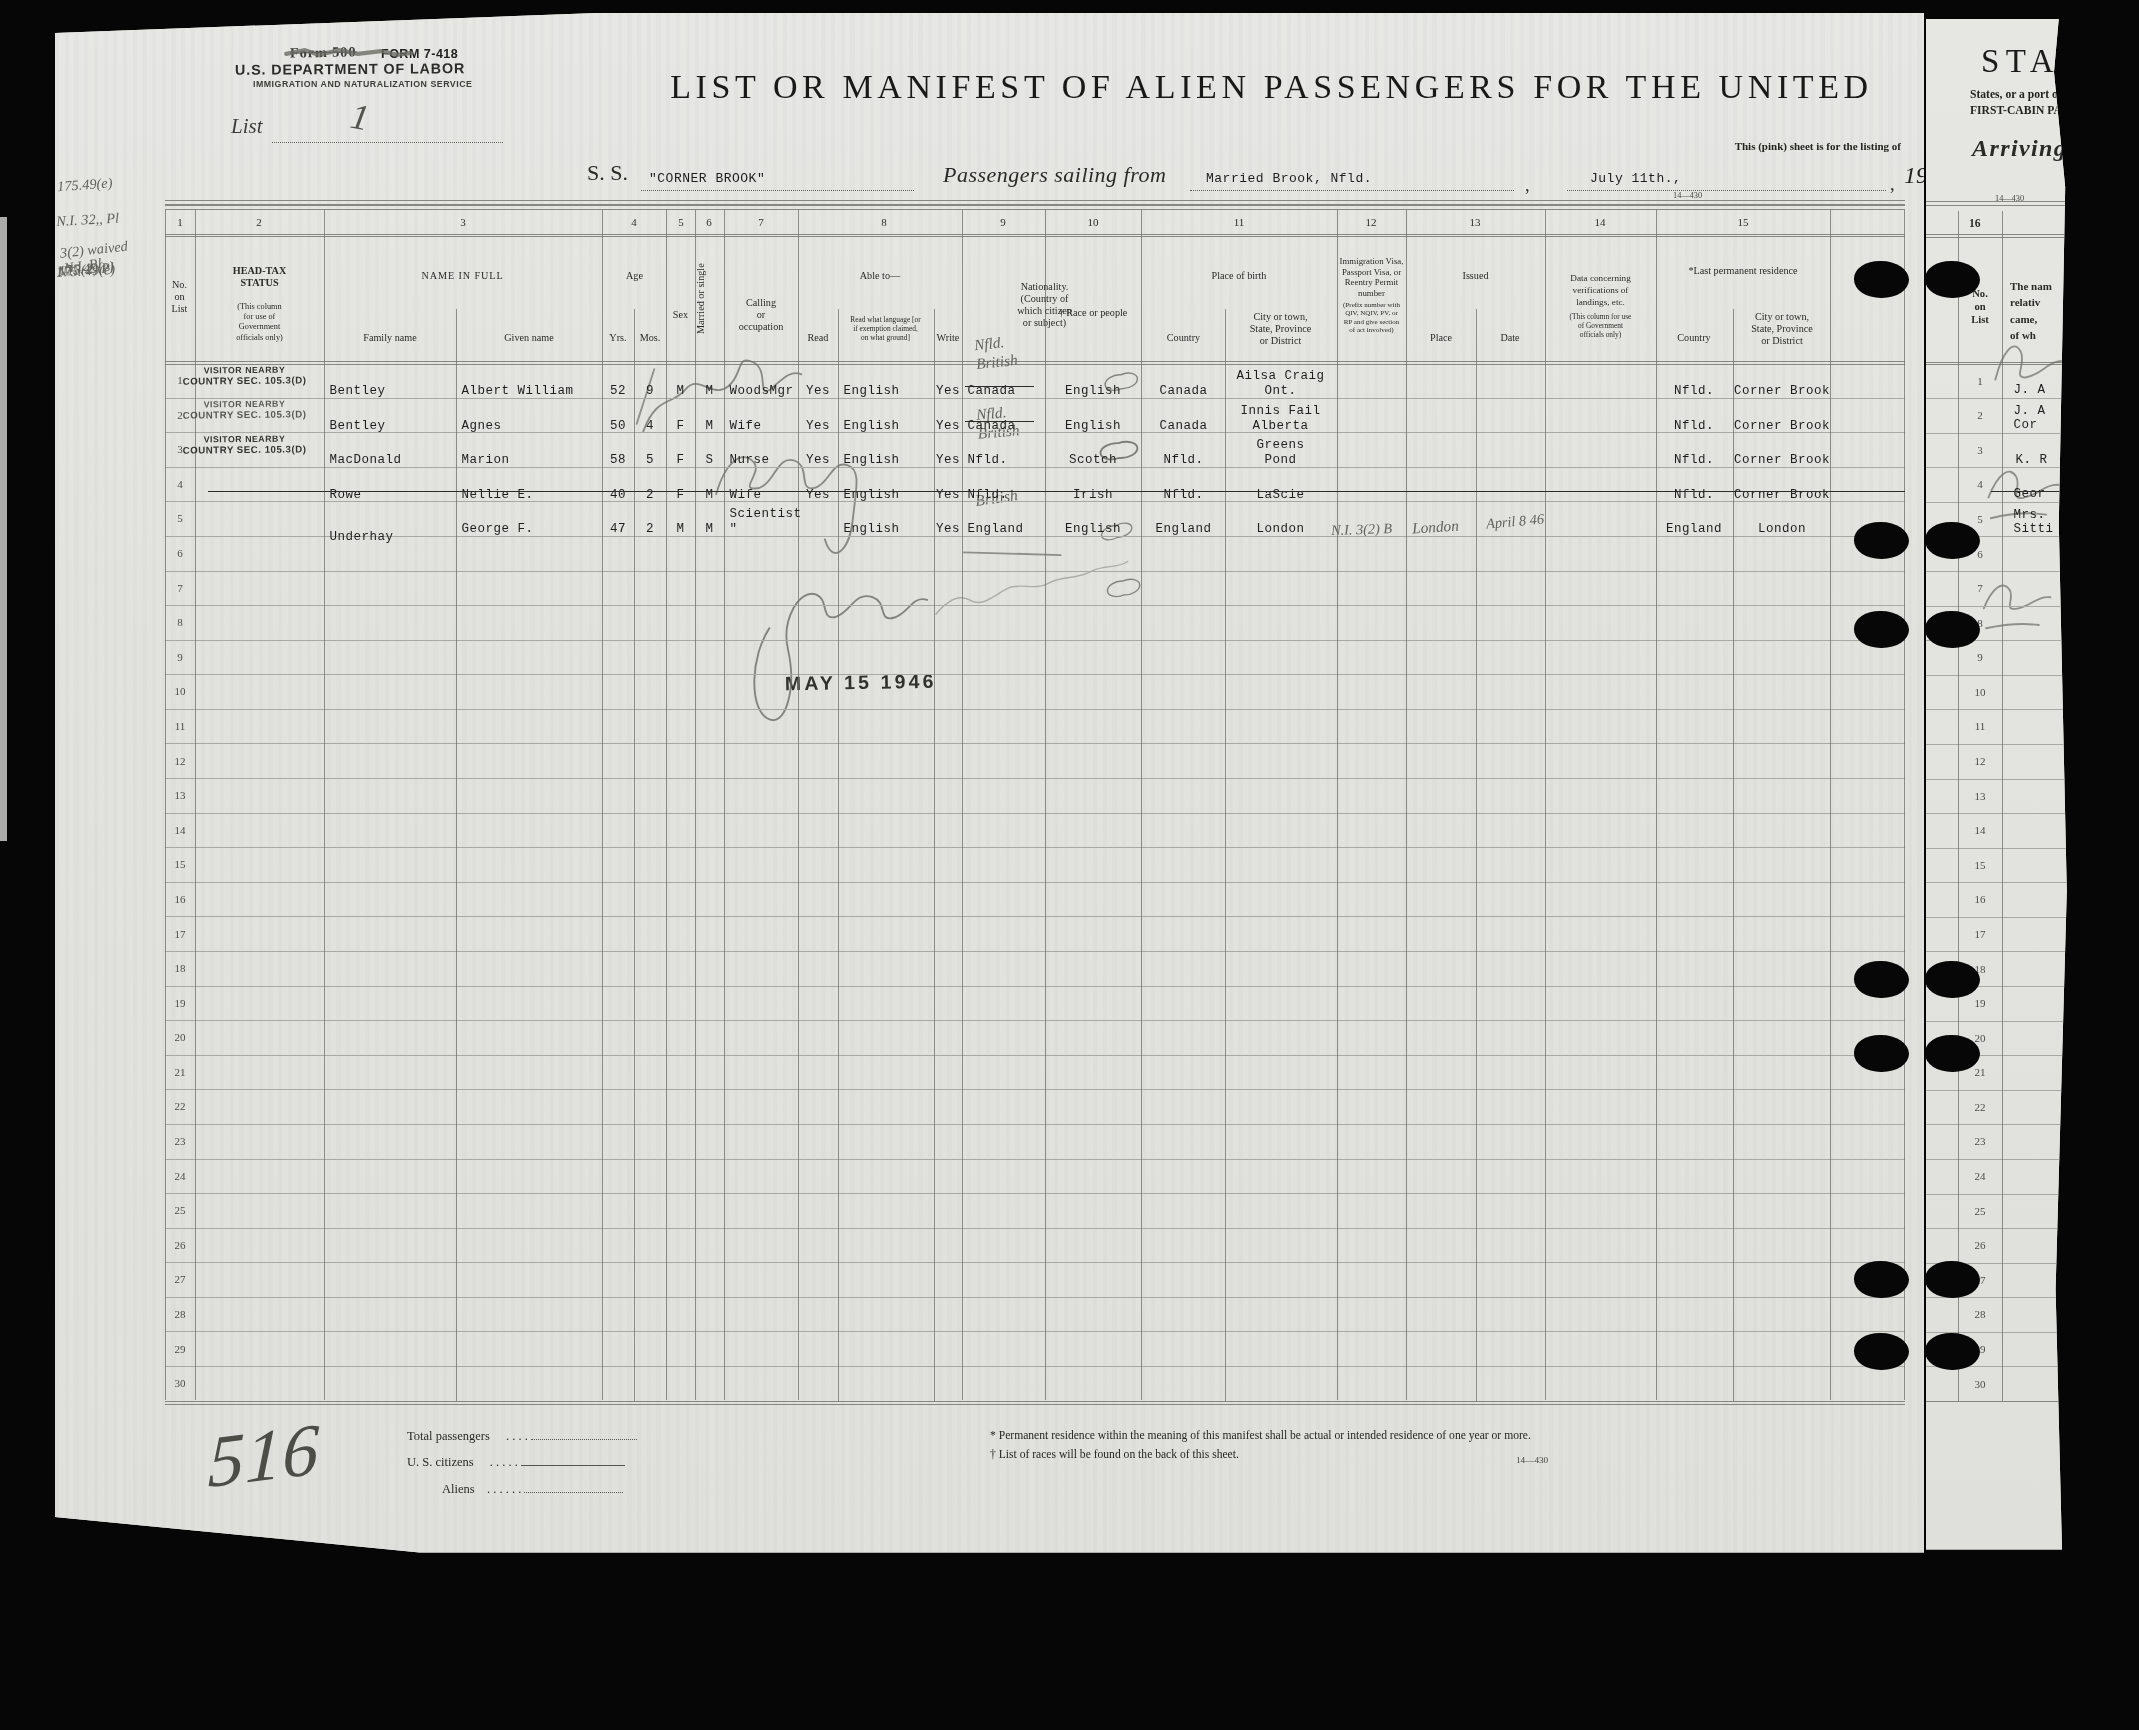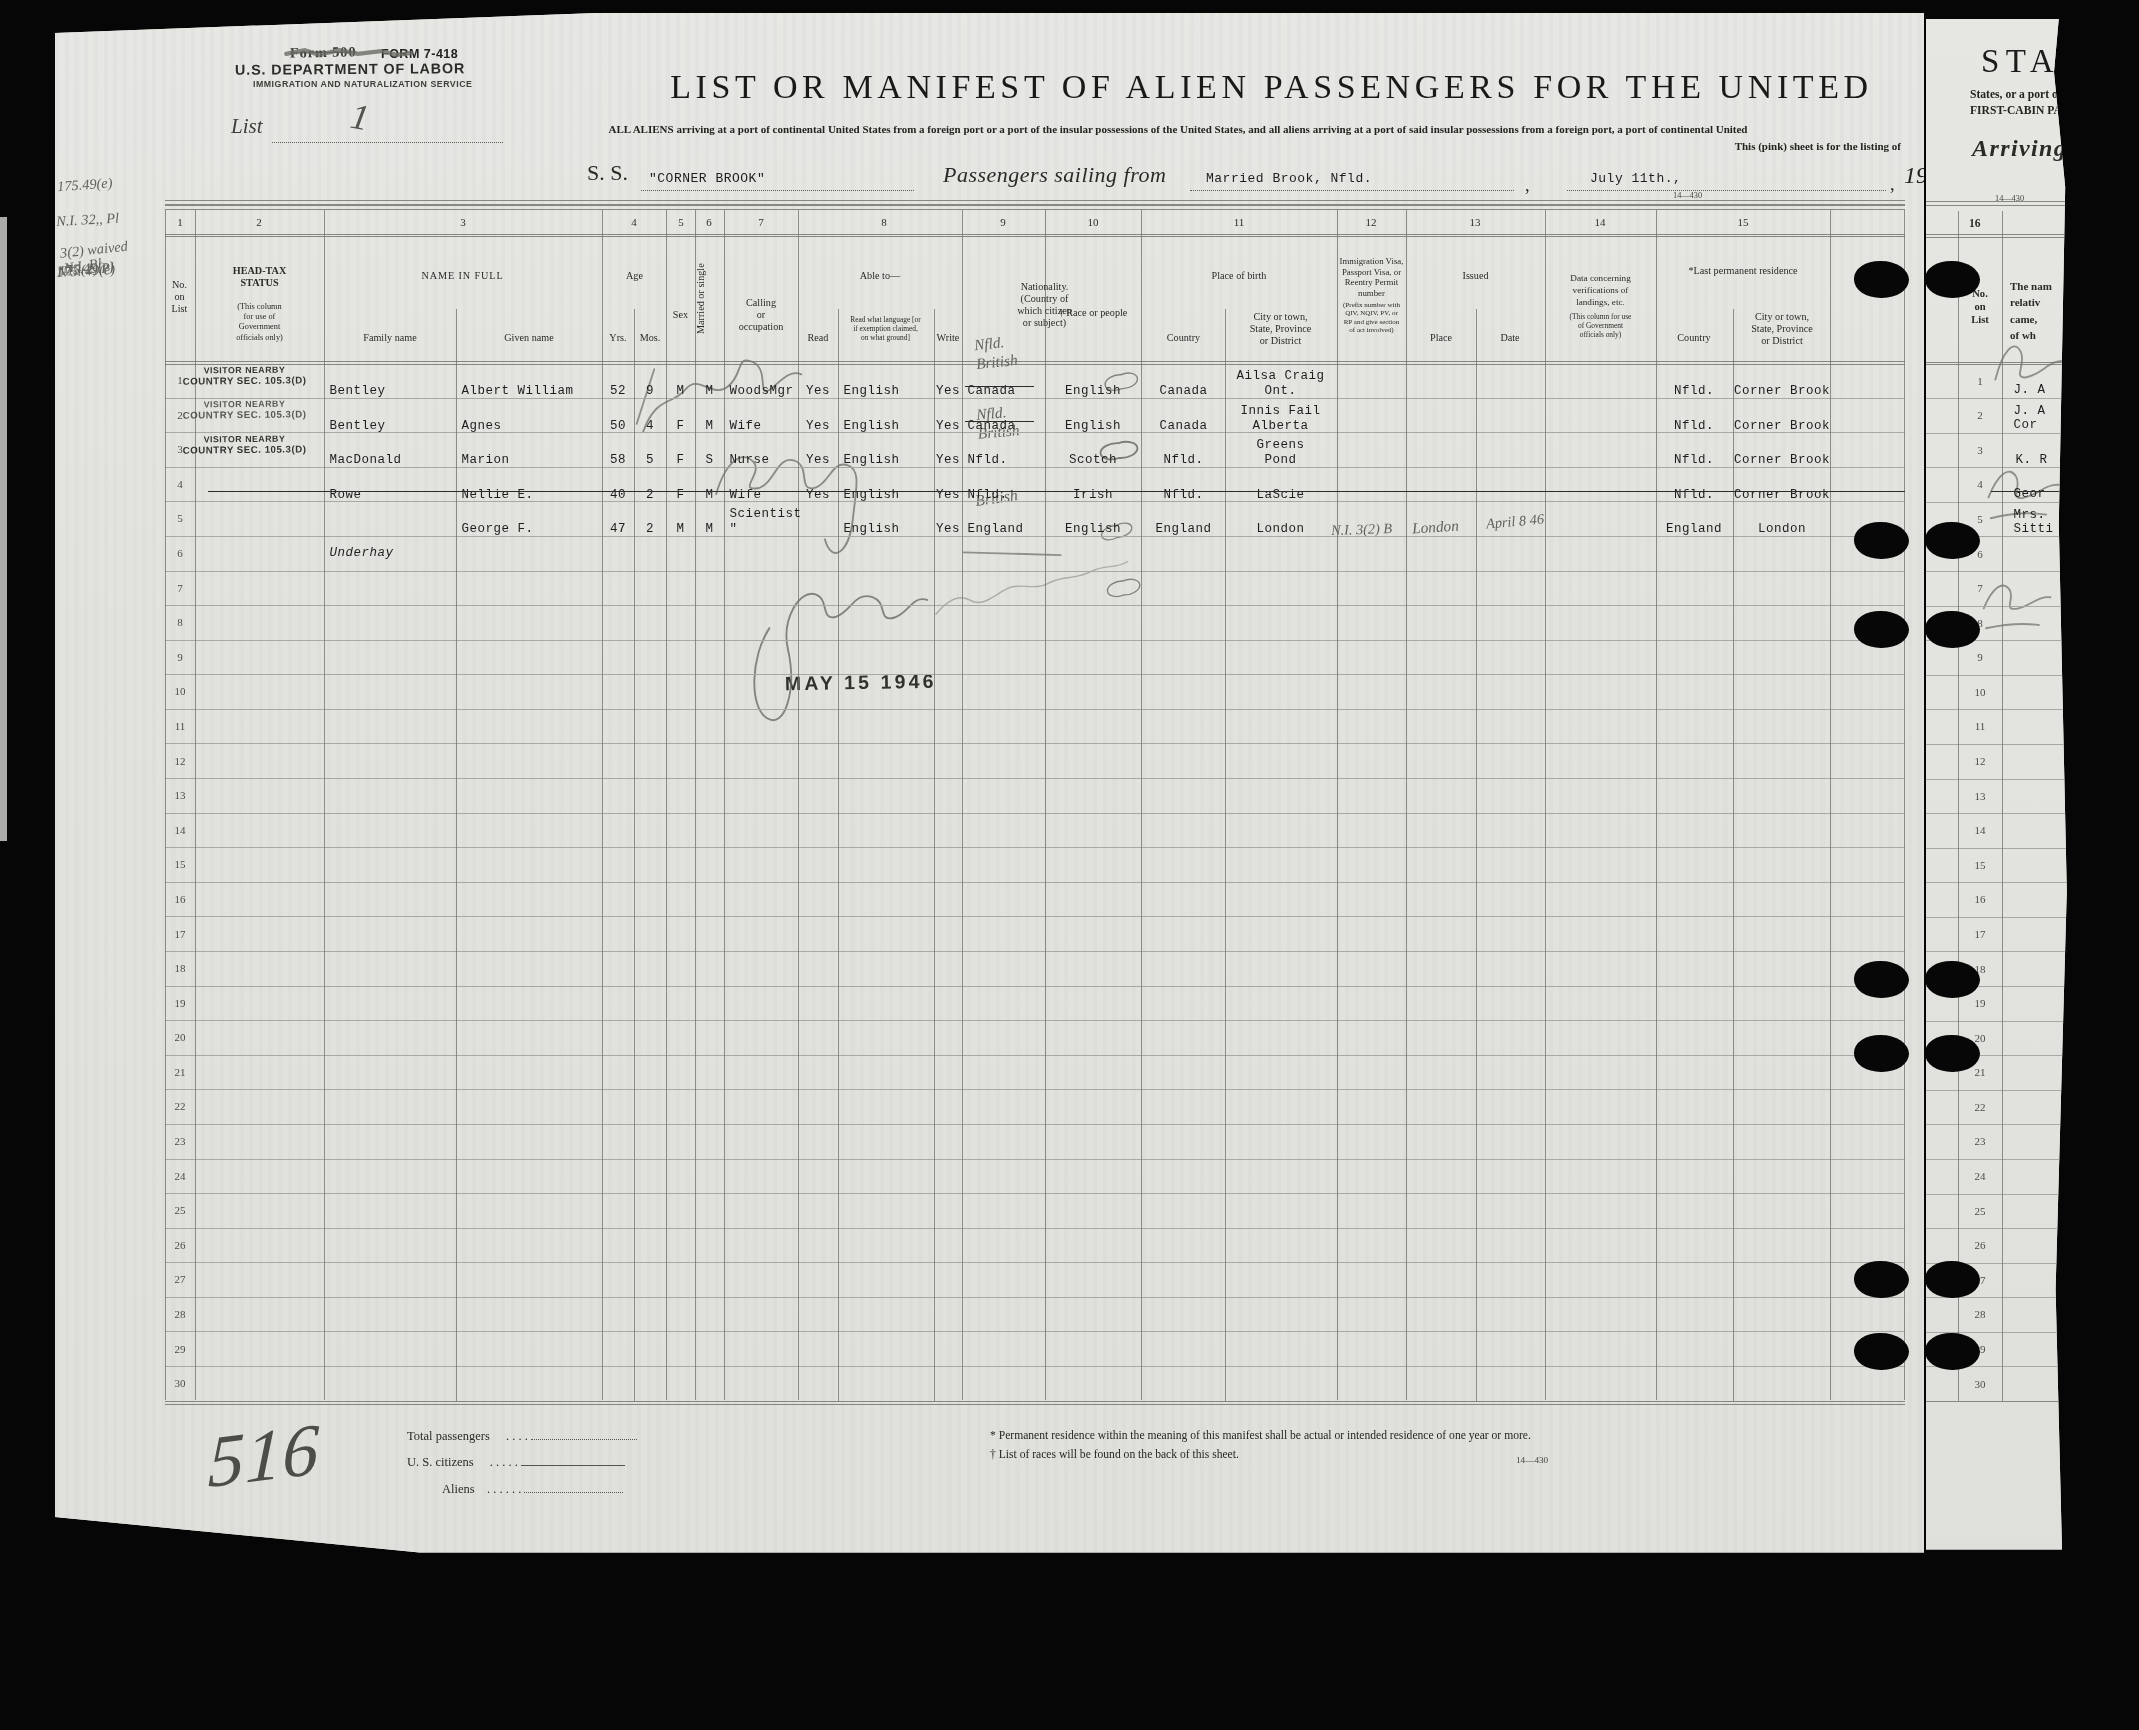--- a/index.html
+++ b/index.html
@@ -47,21 +47,20 @@
 
     <div class="abs serif" style="left:235px;top:31px;font-size:14.3px;font-weight:bold;color:#3a3a36;text-decoration:line-through;transform:rotate(-1deg);letter-spacing:0.9px;">Form 500</div>
     <div class="abs sans" style="left:326px;top:34px;font-size:12.5px;font-weight:bold;color:#222;letter-spacing:0.5px;">FORM 7-418</div>
     <div class="abs sans" style="left:180px;top:48px;font-size:14.3px;font-weight:bold;color:#2c2c29;letter-spacing:0.9px;transform:rotate(-.4deg);">U.S. DEPARTMENT OF LABOR</div>
     <div class="abs sans" style="left:198px;top:66px;font-size:8.8px;font-weight:bold;color:#3d3d39;letter-spacing:0.5px;">IMMIGRATION AND NATURALIZATION SERVICE</div>
     <div class="abs serif" style="left:176px;top:101px;font-size:21px;font-style:italic;color:#3c3c38;">List</div>
     <div class="abs" style="left:217px;top:129px;width:231px;border-bottom:1.4px dotted #5c5c57;"></div>
     <div class="abs hand" style="left:296px;top:83px;font-size:36px;color:#55554f;transform:rotate(10deg);">1</div>
 
     <div class="abs serif" style="left:546px;top:55px;width:1341px;text-align:center;font-size:34px;color:#191917;letter-spacing:4.6px;transform:scaleY(.97);">LIST OR MANIFEST OF ALIEN PASSENGERS FOR THE UNITED</div>
-    <div class="abs serif" style="left:398px;top:110px;width:1450px;text-align:center;font-size:11px;font-weight:bold;color:#23231f;">ALL ALIENS arriving at a port of continental United States from a foreign port or a port of the insular possessions of the United States, and all aliens arriving at a port of said insular possessions from a foreign port, a port of continental United</div>
     <div class="abs serif" style="left:1295px;top:127px;width:551px;text-align:right;font-size:11px;font-weight:bold;color:#23231f;">This (pink) sheet is for the listing of</div>
 
     <div class="abs serif" style="left:532px;top:147px;font-size:22px;color:#2a2a27;">S. S.</div>
     <div class="abs" style="left:586px;top:177px;width:273px;border-bottom:1.4px dotted #5c5c57;"></div>
     <div class="abs typed" style="left:594px;top:158px;font-size:13px;">"CORNER BROOK"</div>
     <div class="abs serif" style="left:888px;top:149px;font-size:22px;font-style:italic;color:#2a2a27;letter-spacing:0.5px;">Passengers sailing from</div>
     <div class="abs" style="left:1135px;top:177px;width:324px;border-bottom:1.4px dotted #5c5c57;"></div>
     <div class="abs typed" style="left:1151px;top:158px;font-size:13px;">Married Brook, Nfld.</div>
     <div class="abs serif" style="left:1470px;top:162px;font-size:18.5px;color:#2a2a27;">,</div>
     <div class="abs" style="left:1512px;top:177px;width:319px;border-bottom:1.4px dotted #5c5c57;"></div>
@@ -359,21 +358,21 @@
       <div class="cell typed pre center" style="left: 743px; top: 454px; width: 40px; height: 35px; padding-bottom: 4.6px;">Yes</div>
       <div class="cell typed pre left" style="left: 783px; top: 454px; width: 95px; height: 35px; padding-bottom: 4.6px;">English</div>
       <div class="cell typed pre center" style="left: 879px; top: 454px; width: 28px; height: 35px; padding-bottom: 4.6px;">Yes</div>
       <div class="cell typed pre left" style="left: 907px; top: 454px; width: 83px; height: 35px; padding-bottom: 4.6px;">Nfld.</div>
       <div class="cell typed pre center" style="left: 990px; top: 454px; width: 96px; height: 35px; padding-bottom: 4.6px;">Irish</div>
       <div class="cell typed pre center" style="left: 1086px; top: 454px; width: 85px; height: 35px; padding-bottom: 4.6px;">Nfld.</div>
       <div class="cell typed pre center" style="left: 1170px; top: 454px; width: 111px; height: 35px; padding-bottom: 4.6px;">LaScie</div>
       <div class="cell typed pre center" style="left: 1601px; top: 454px; width: 76px; height: 35px; padding-bottom: 4.6px;">Nfld.</div>
       <div class="cell typed pre center" style="left: 1678px; top: 454px; width: 98px; height: 35px; padding-bottom: 4.6px;">Corner Brook</div>
       <div class="strike" style="left: 153px; top: 478px; width: 1697px;"></div>
-      <div class="cell typed pre left" style="left: 269px; top: 512px; width: 132px; height: 35px; padding-bottom: 4.6px; font-style: italic;">Underhay</div>
+      <div class="cell typed pre left" style="left: 269px; top: 496px; width: 132px; height: 35px; padding-bottom: 4.6px;">Underhay</div>
       <div class="cell typed pre left" style="left: 401px; top: 488px; width: 146px; height: 35px; padding-bottom: 4.6px;">George F.</div>
       <div class="cell typed pre center" style="left: 547px; top: 488px; width: 32px; height: 35px; padding-bottom: 4.6px;">47</div>
       <div class="cell typed pre center" style="left: 579px; top: 488px; width: 32px; height: 35px; padding-bottom: 4.6px;">2</div>
       <div class="cell typed pre center" style="left: 611px; top: 488px; width: 29px; height: 35px; padding-bottom: 4.6px;">M</div>
       <div class="cell typed pre center" style="left: 640px; top: 488px; width: 29px; height: 35px; padding-bottom: 4.6px;">M</div>
       <div class="cell typed pre left" style="left: 669px; top: 488px; width: 74px; height: 35px; padding-bottom: 4.6px;">Scientist "</div>
       <div class="cell typed pre center" style="left: 743px; top: 488px; width: 40px; height: 35px; padding-bottom: 4.6px;"></div>
       <div class="cell typed pre left" style="left: 783px; top: 488px; width: 95px; height: 35px; padding-bottom: 4.6px;">English</div>
       <div class="cell typed pre center" style="left: 879px; top: 488px; width: 28px; height: 35px; padding-bottom: 4.6px;">Yes</div>
       <div class="cell typed pre left" style="left: 907px; top: 488px; width: 83px; height: 35px; padding-bottom: 4.6px;">England</div>

